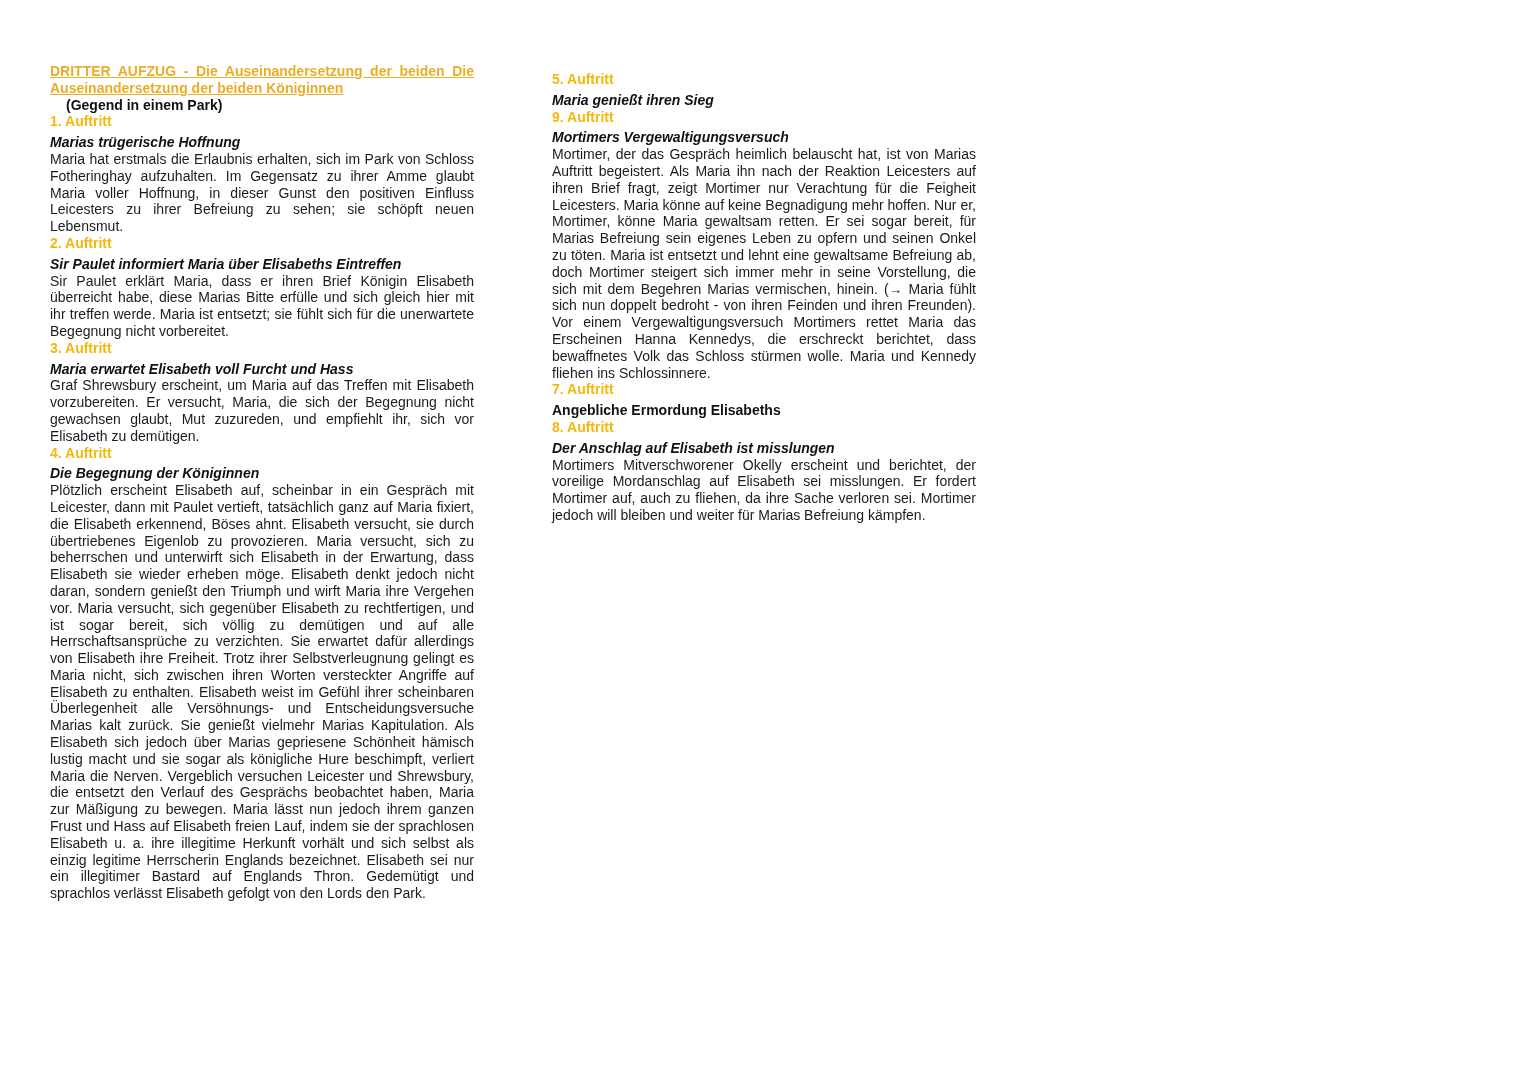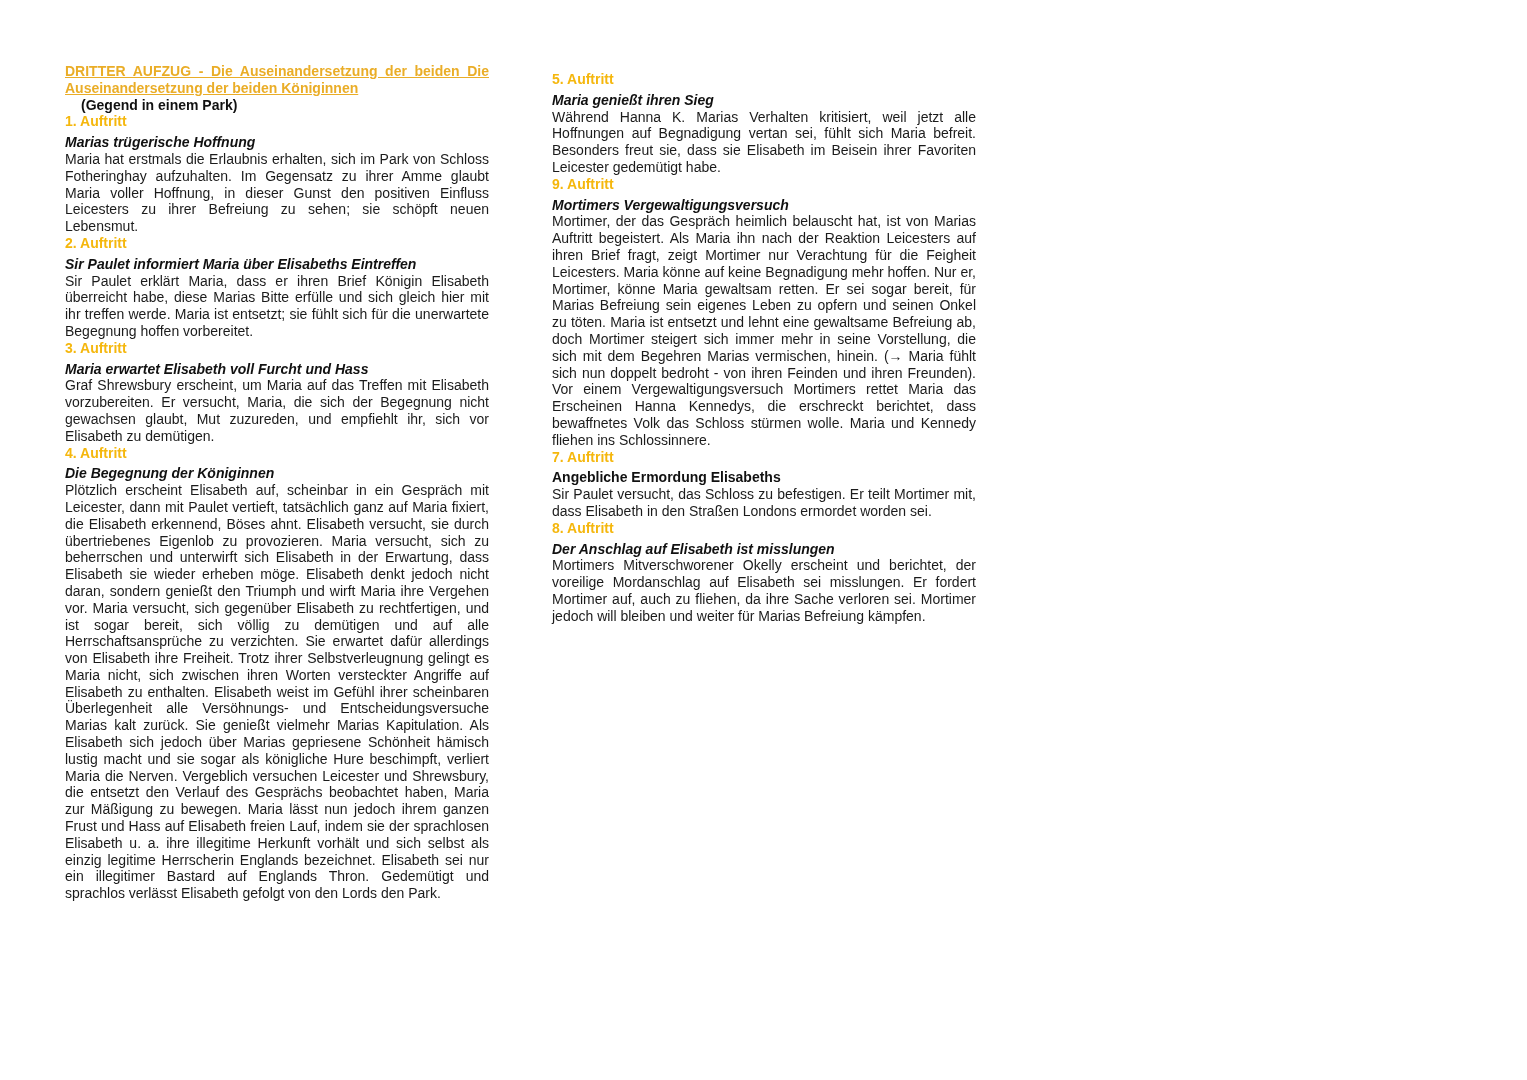--- a/index.html
+++ b/index.html
@@ -20,21 +20,21 @@
     inset: 0;
     background: #ffffff;
   }
   .col {
     position: absolute;
     top: 63px;
     width: 424px;
     font-size: 14px;
     line-height: 16.8px;
   }
-  .col-left  { left: 65px; }
+  .col-left  { left: 50px; }
   .col-right { left: 552px; }
 
   .act-title {
     font-weight: bold;
     color: var(--title-color, #eaad27);
     text-decoration: underline;
   }
   .act-title .line1 {
     text-align: justify;
     text-align-last: justify;
@@ -79,21 +79,21 @@
 
     <section class="section">
       <div class="sec-heading">1. Auftritt</div>
       <div class="sec-sub">Marias trügerische Hoffnung</div>
       <p class="sec-body">Maria hat erstmals die Erlaubnis erhalten, sich im Park von Schloss Fotheringhay aufzuhalten. Im Gegensatz zu ihrer Amme glaubt Maria voller Hoffnung, in dieser Gunst den positiven Einfluss Leicesters zu ihrer Befreiung zu sehen; sie schöpft neuen Lebensmut.</p>
     </section>
 
     <section class="section">
       <div class="sec-heading">2. Auftritt</div>
       <div class="sec-sub">Sir Paulet informiert Maria über Elisabeths Eintreffen</div>
-      <p class="sec-body">Sir Paulet erklärt Maria, dass er ihren Brief Königin Elisabeth überreicht habe, diese Marias Bitte erfülle und sich gleich hier mit ihr treffen werde. Maria ist entsetzt; sie fühlt sich für die unerwartete Begegnung hoffen vorbereitet.</p>
+      <p class="sec-body">Sir Paulet erklärt Maria, dass er ihren Brief Königin Elisabeth überreicht habe, diese Marias Bitte erfülle und sich gleich hier mit ihr treffen werde. Maria ist entsetzt; sie fühlt sich für die unerwartete Begegnung nicht vorbereitet.</p>
     </section>
 
     <section class="section">
       <div class="sec-heading">3. Auftritt</div>
       <div class="sec-sub">Maria erwartet Elisabeth voll Furcht und Hass</div>
       <p class="sec-body">Graf Shrewsbury erscheint, um Maria auf das Treffen mit Elisabeth vorzubereiten. Er versucht, Maria, die sich der Begegnung nicht gewachsen glaubt, Mut zuzureden, und empfiehlt ihr, sich vor Elisabeth zu demütigen.</p>
     </section>
 
     <section class="section">
       <div class="sec-heading">4. Auftritt</div>
@@ -101,33 +101,31 @@
       <p class="sec-body">Plötzlich erscheint Elisabeth auf, scheinbar in ein Gespräch mit Leicester, dann mit Paulet vertieft, tatsächlich ganz auf Maria fixiert, die Elisabeth erkennend, Böses ahnt. Elisabeth versucht, sie durch übertriebenes Eigenlob zu provozieren. Maria versucht, sich zu beherrschen und unterwirft sich Elisabeth in der Erwartung, dass Elisabeth sie wieder erheben möge. Elisabeth denkt jedoch nicht daran, sondern genießt den Triumph und wirft Maria ihre Vergehen vor. Maria versucht, sich gegenüber Elisabeth zu rechtfertigen, und ist sogar bereit, sich völlig zu demütigen und auf alle Herrschaftsansprüche zu verzichten. Sie erwartet dafür allerdings von Elisabeth ihre Freiheit. Trotz ihrer Selbstverleugnung gelingt es Maria nicht, sich zwischen ihren Worten versteckter Angriffe auf Elisabeth zu enthalten. Elisabeth weist im Gefühl ihrer scheinbaren Überlegenheit alle Versöhnungs- und Entscheidungsversuche Marias kalt zurück. Sie genießt vielmehr Marias Kapitulation. Als Elisabeth sich jedoch über Marias gepriesene Schönheit hämisch lustig macht und sie sogar als königliche Hure beschimpft, verliert Maria die Nerven. Vergeblich versuchen Leicester und Shrewsbury, die entsetzt den Verlauf des Gesprächs beobachtet haben, Maria zur Mäßigung zu bewegen. Maria lässt nun jedoch ihrem ganzen Frust und Hass auf Elisabeth freien Lauf, indem sie der sprachlosen Elisabeth u. a. ihre illegitime Herkunft vorhält und sich selbst als einzig legitime Herrscherin Englands bezeichnet. Elisabeth sei nur ein illegitimer Bastard auf Englands Thron. Gedemütigt und sprachlos verlässt Elisabeth gefolgt von den Lords den Park.</p>
     </section>
 
   </div>
 
   <div class="col col-right">
 
     <section class="section">
       <div class="sec-heading">5. Auftritt</div>
       <div class="sec-sub">Maria genießt ihren Sieg</div>
-      <p class="sec-body">Während Hanna K. Marias Verhalten kritisiert, weil jetzt alle Hoffnungen auf Begnadigung vertan sei, fühlt sich Maria befreit. Besonders freut sie, dass sie Elisabeth im Beisein ihrer Favoriten Leicester gedemütigt habe.</p>
     </section>
 
     <section class="section">
       <div class="sec-heading">9. Auftritt</div>
       <div class="sec-sub">Mortimers Vergewaltigungsversuch</div>
       <p class="sec-body">Mortimer, der das Gespräch heimlich belauscht hat, ist von Marias Auftritt begeistert. Als Maria ihn nach der Reaktion Leicesters auf ihren Brief fragt, zeigt Mortimer nur Verachtung für die Feigheit Leicesters. Maria könne auf keine Begnadigung mehr hoffen. Nur er, Mortimer, könne Maria gewaltsam retten. Er sei sogar bereit, für Marias Befreiung sein eigenes Leben zu opfern und seinen Onkel zu töten. Maria ist entsetzt und lehnt eine gewaltsame Befreiung ab, doch Mortimer steigert sich immer mehr in seine Vorstellung, die sich mit dem Begehren Marias vermischen, hinein. (→ Maria fühlt sich nun doppelt bedroht - von ihren Feinden und ihren Freunden). Vor einem Vergewaltigungsversuch Mortimers rettet Maria das Erscheinen Hanna Kennedys, die erschreckt berichtet, dass bewaffnetes Volk das Schloss stürmen wolle. Maria und Kennedy fliehen ins Schlossinnere.</p>
     </section>
 
     <section class="section">
       <div class="sec-heading">7. Auftritt</div>
       <div class="sec-sub upright">Angebliche Ermordung Elisabeths</div>
-      <p class="sec-body">Sir Paulet versucht, das Schloss zu befestigen. Er teilt Mortimer mit, dass Elisabeth in den Straßen Londons ermordet worden sei.</p>
     </section>
 
     <section class="section">
       <div class="sec-heading">8. Auftritt</div>
       <div class="sec-sub">Der Anschlag auf Elisabeth ist misslungen</div>
       <p class="sec-body">Mortimers Mitverschworener Okelly erscheint und berichtet, der voreilige Mordanschlag auf Elisabeth sei misslungen. Er fordert Mortimer auf, auch zu fliehen, da ihre Sache verloren sei. Mortimer jedoch will bleiben und weiter für Marias Befreiung kämpfen.</p>
     </section>
 
   </div>
 

